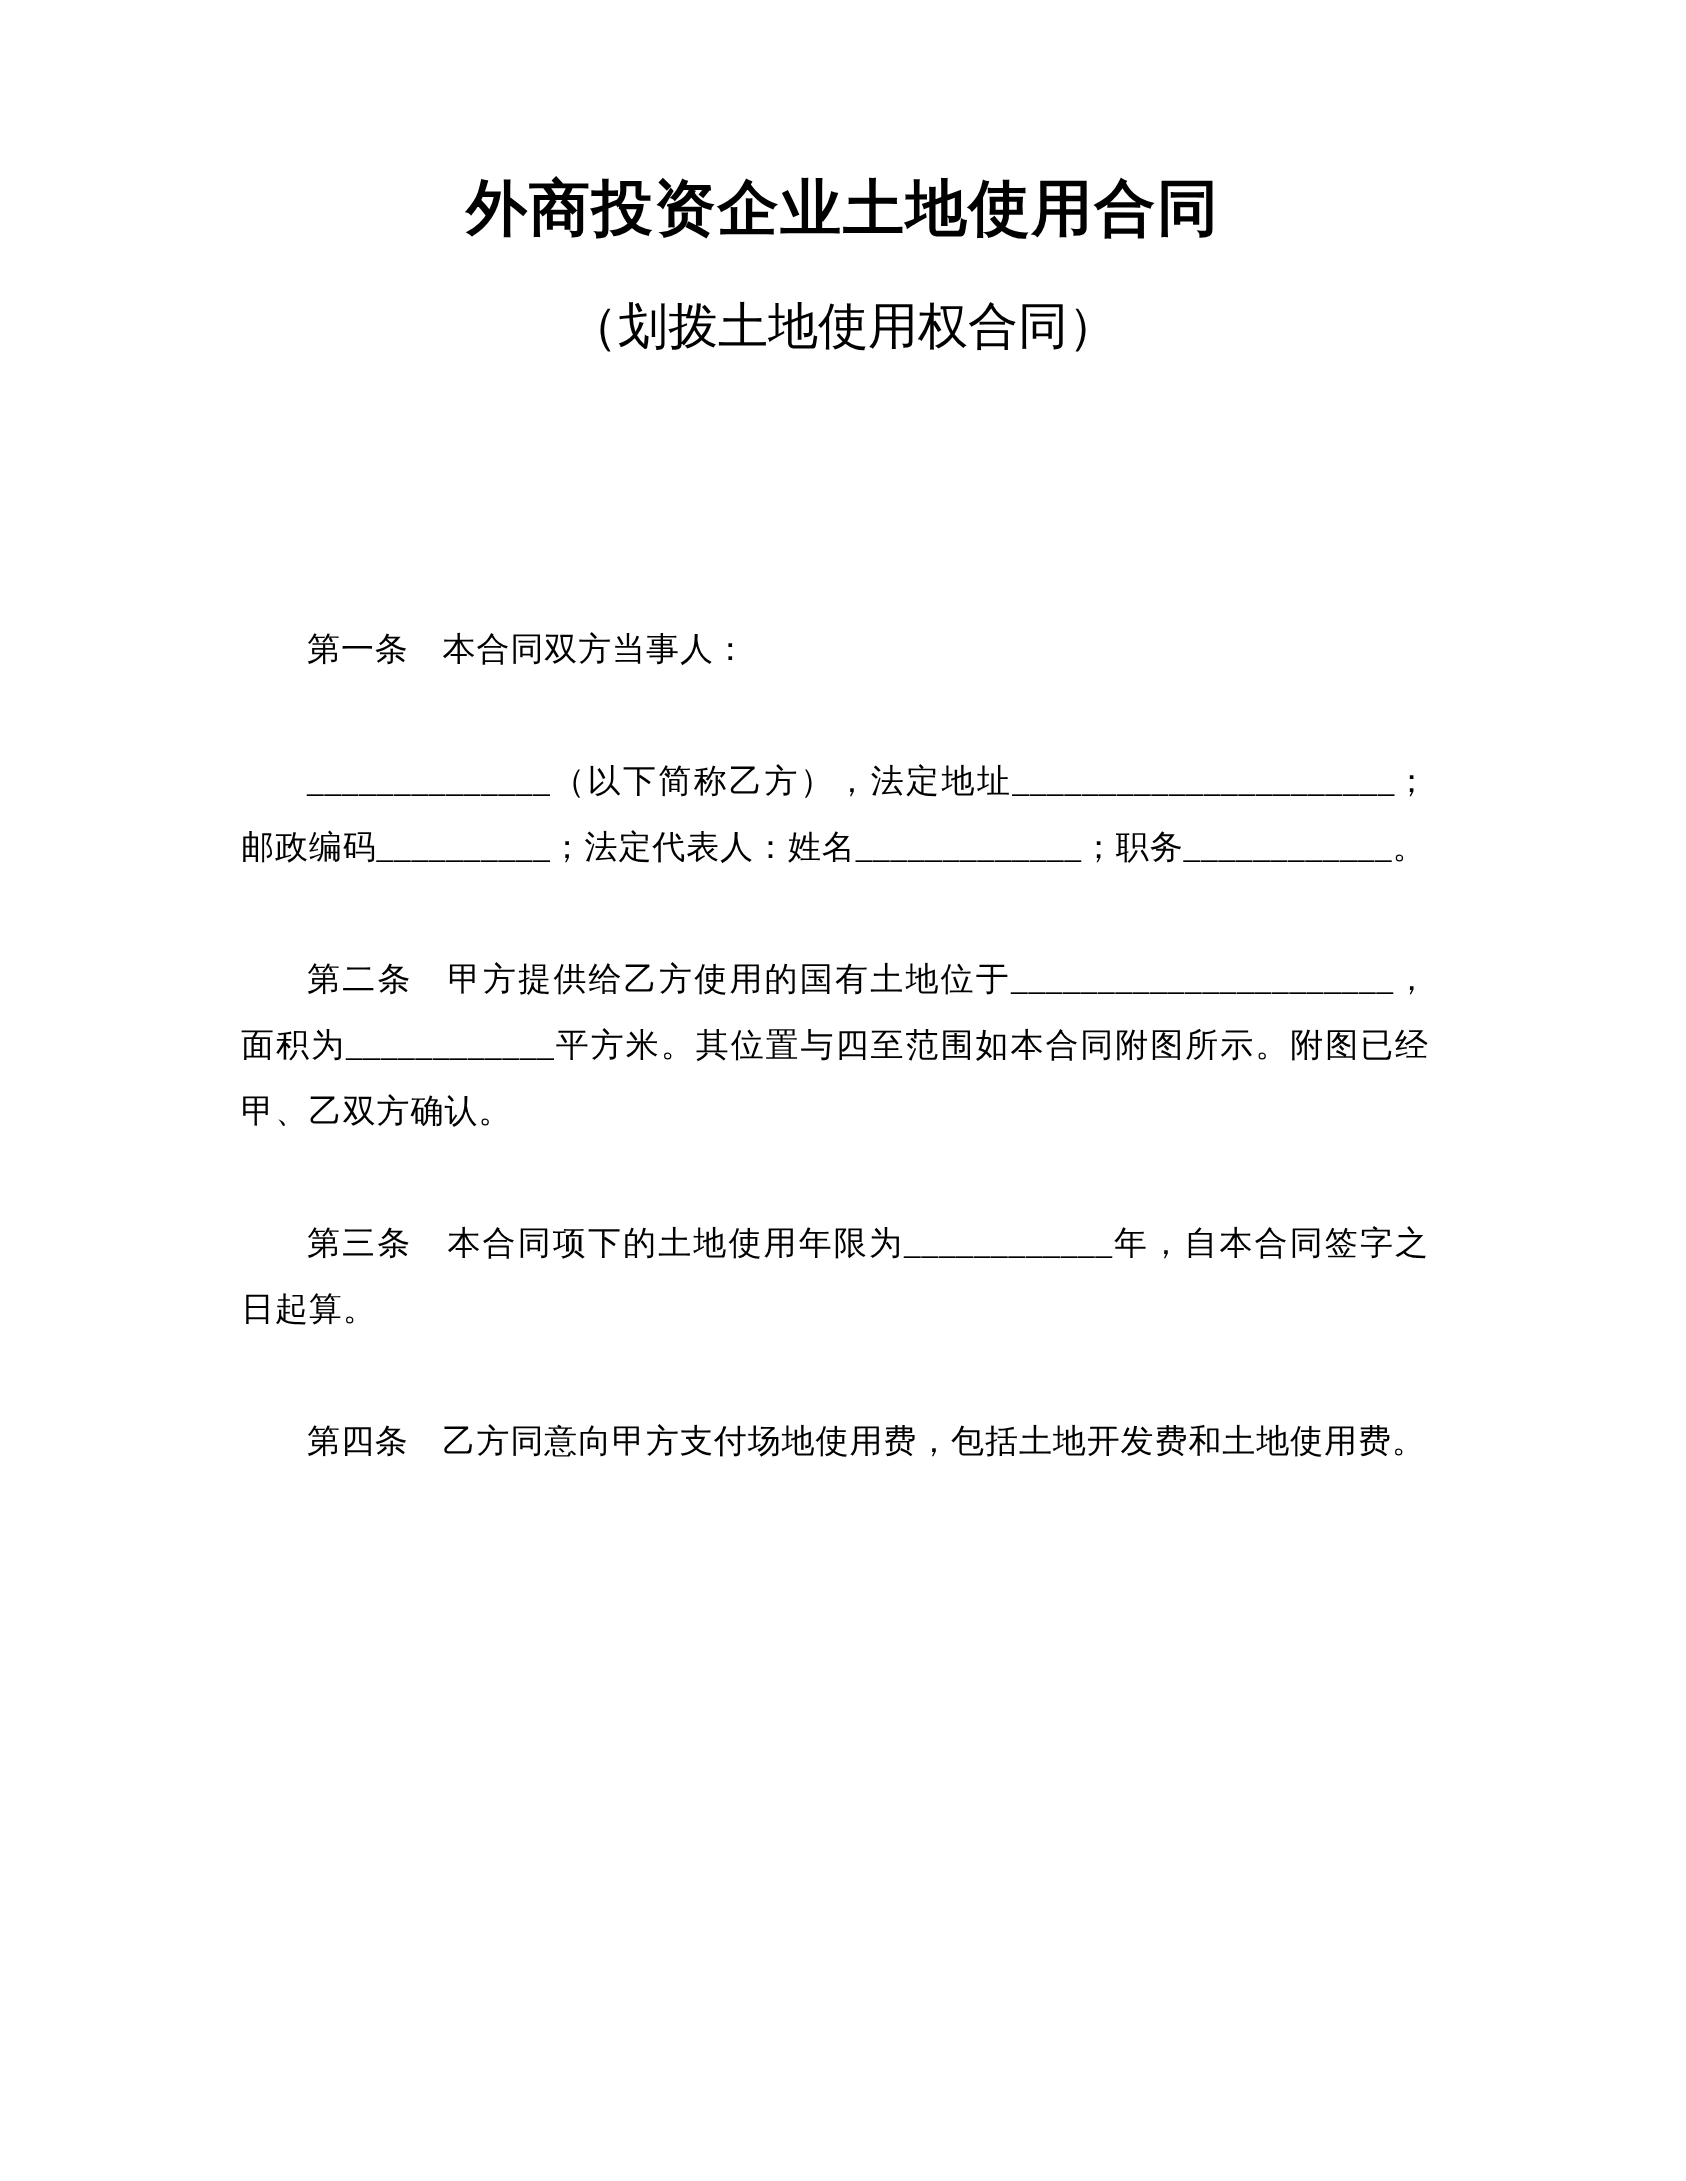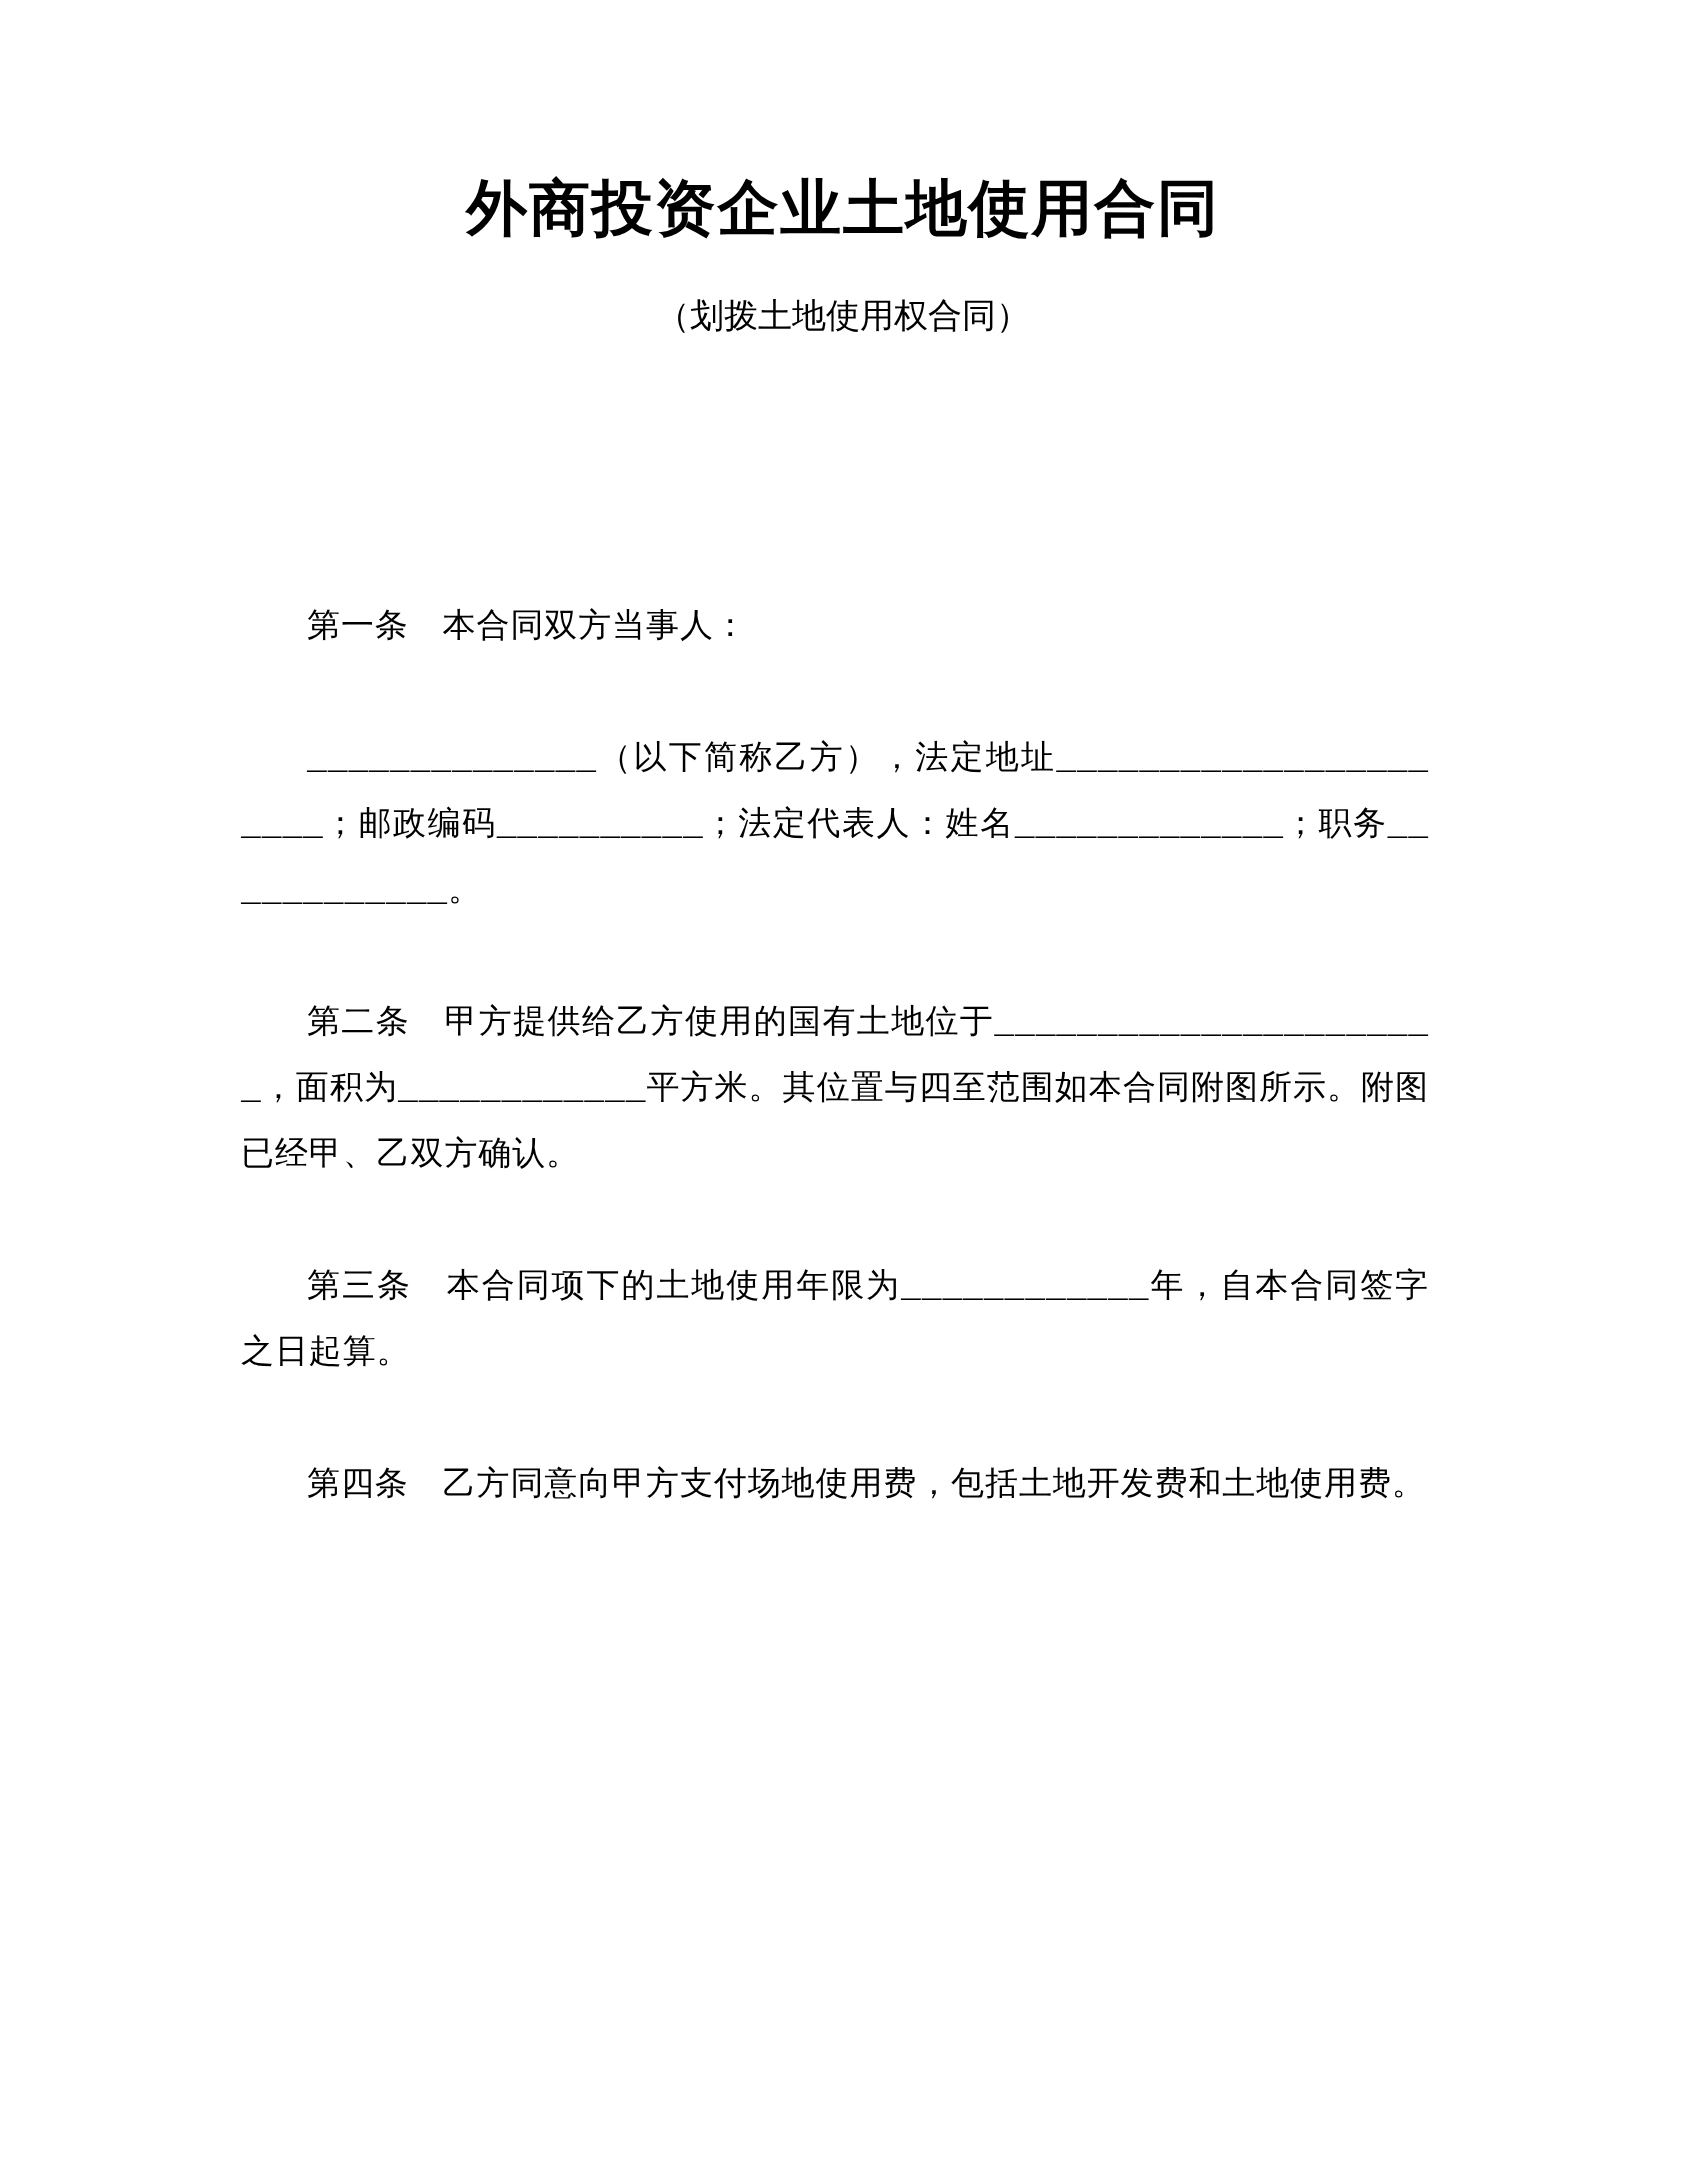--- a/index.html
+++ b/index.html
@@ -25,38 +25,37 @@
   .doc-title {
     font-family: "DejaVu Sans", "Liberation Sans", sans-serif;
     font-size: 61px;
     font-weight: bold;
     text-align: center;
     line-height: 1.25;
     margin: 0;
     letter-spacing: 1.8px;
   }
   .doc-subtitle {
-    font-size: 34px;
+    font-size: 50px;
     font-weight: normal;
     text-align: center;
     line-height: 1.3;
     margin: 48px 0 0 0;
   }
   .doc-body {
     margin-top: 257px;
   }
   .doc-body p {
     font-size: 33px;
     line-height: 66px;
     text-align: justify;
     text-indent: 2em;
     margin: 0 16px 66px 0;
     word-break: break-all;
     letter-spacing: 0.9px;
-    font-family: Liberation Mono, monospace;
   }
 </style>
 </head>
 <body>
 
 <div class="page">
 
   <h1 class="doc-title">外商投资企业土地使用合同</h1>
 
   <div class="doc-subtitle">（划拨土地使用权合同）</div>

